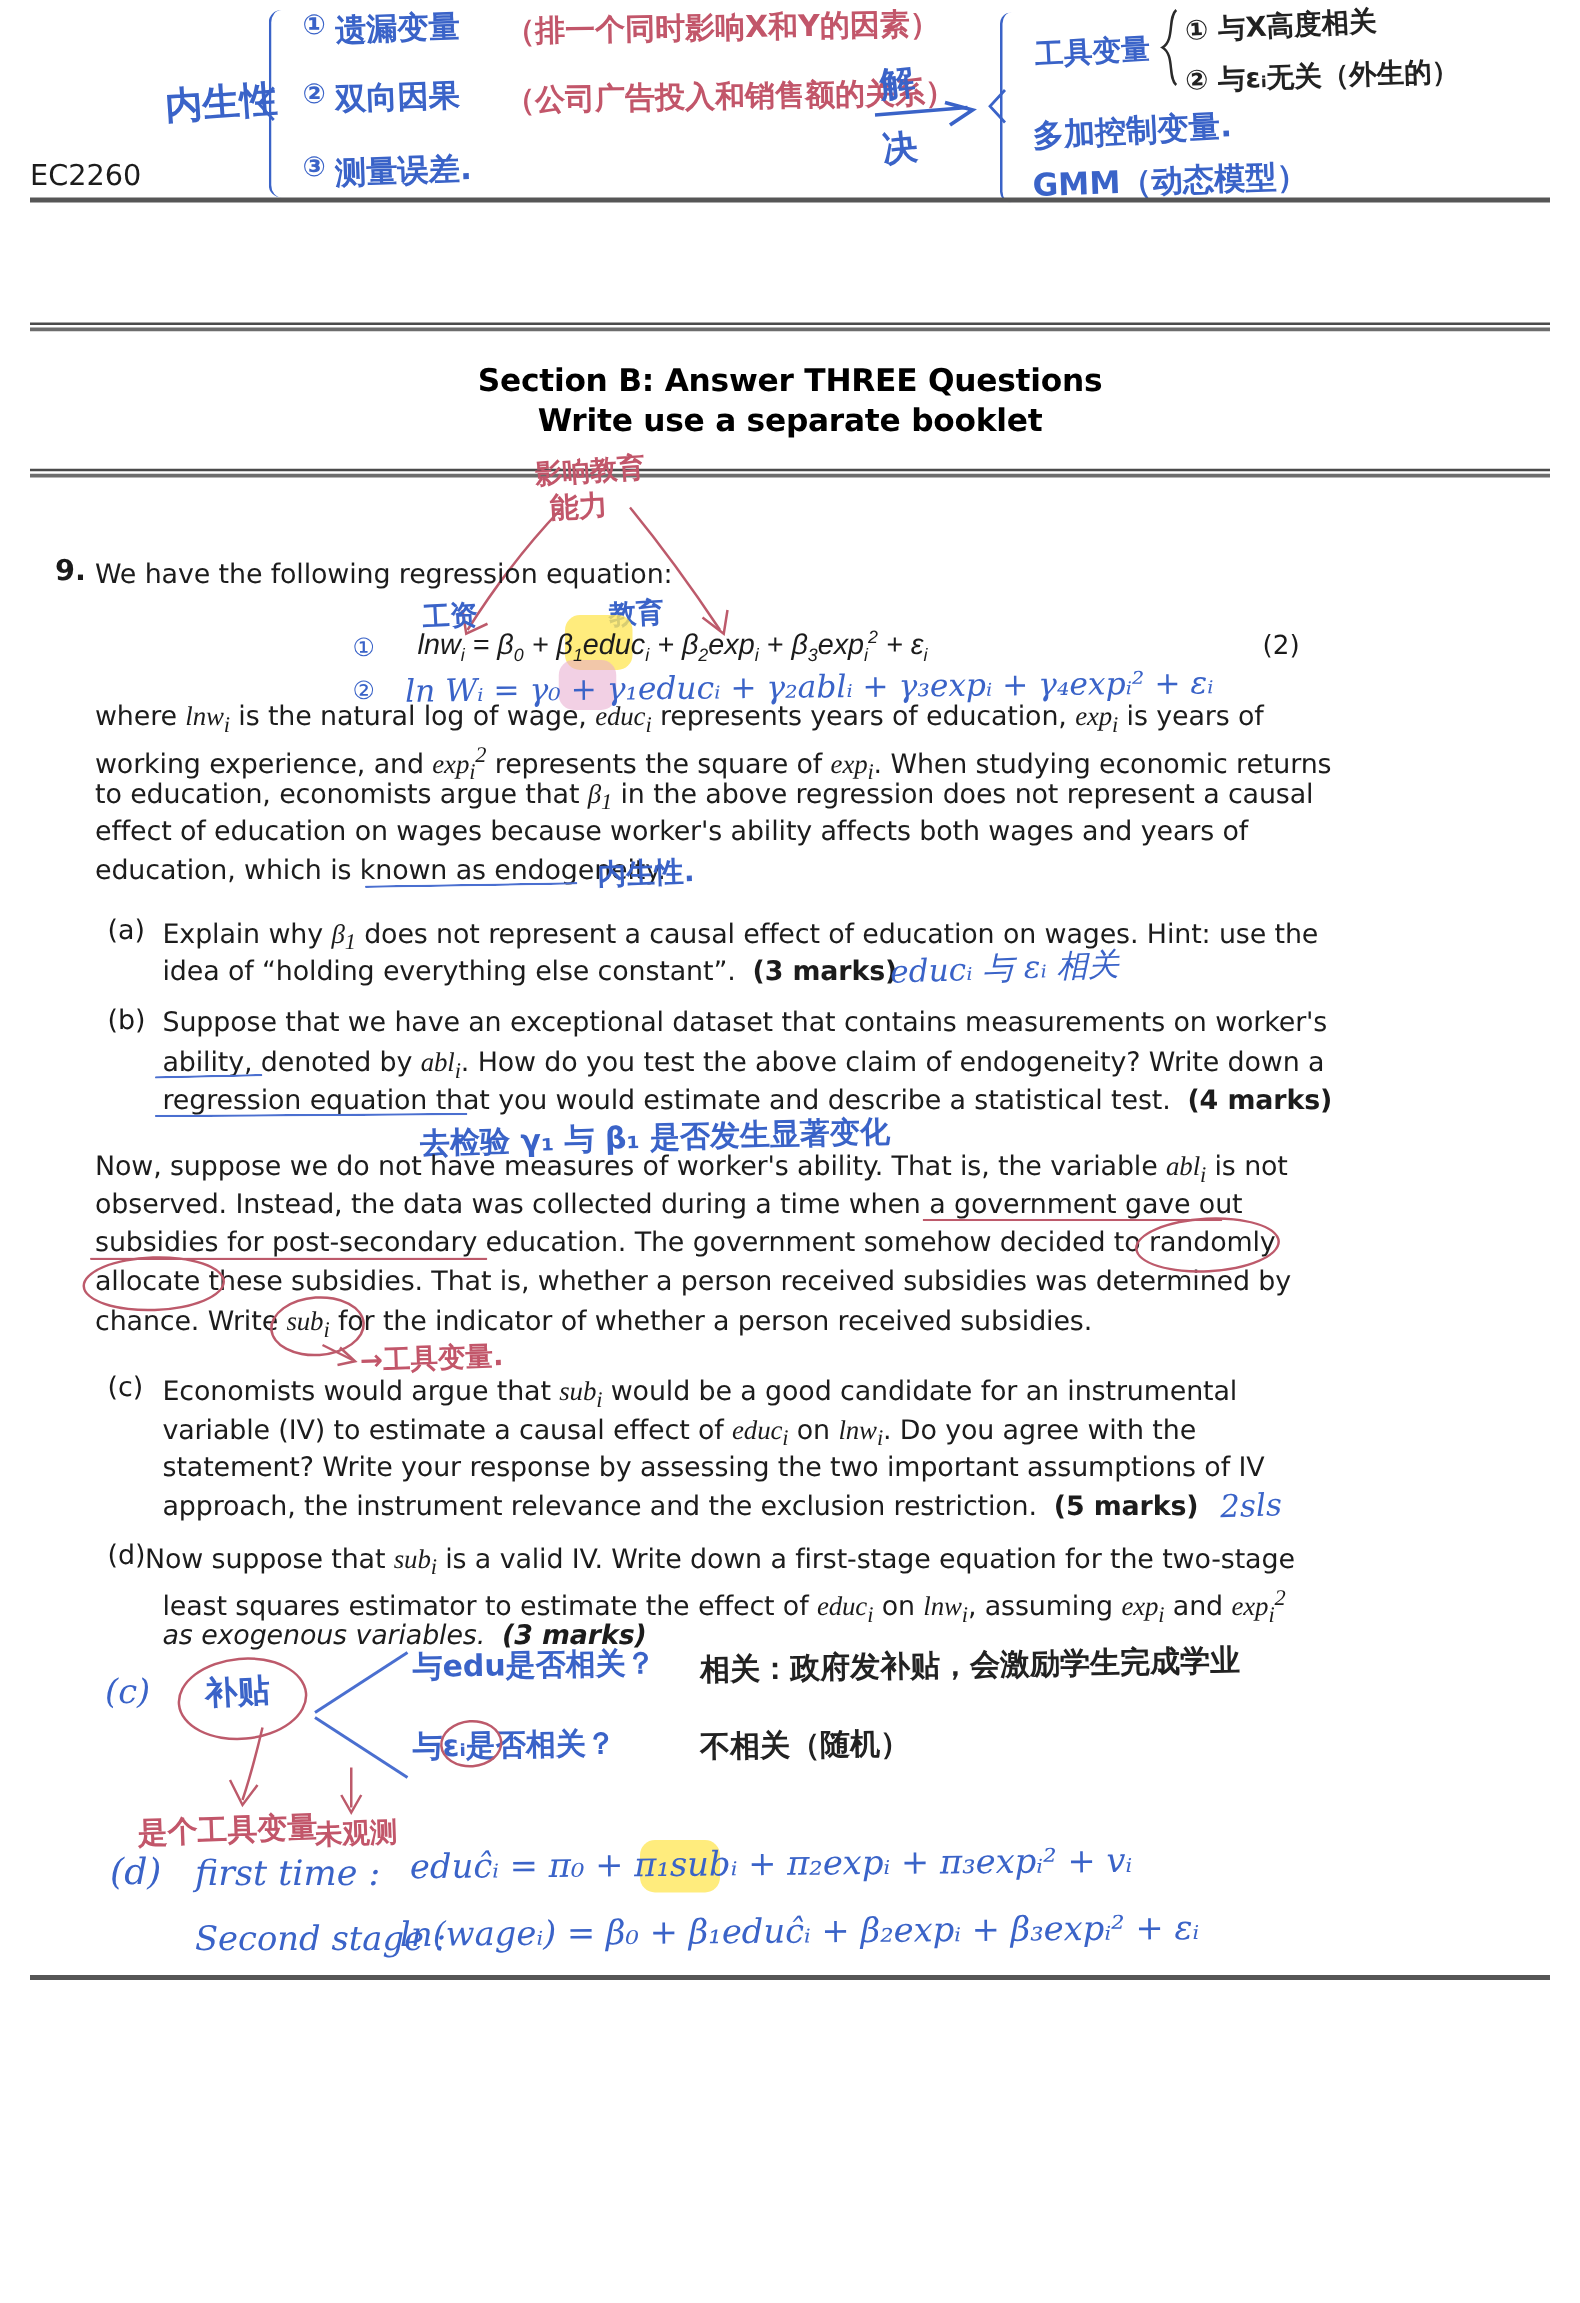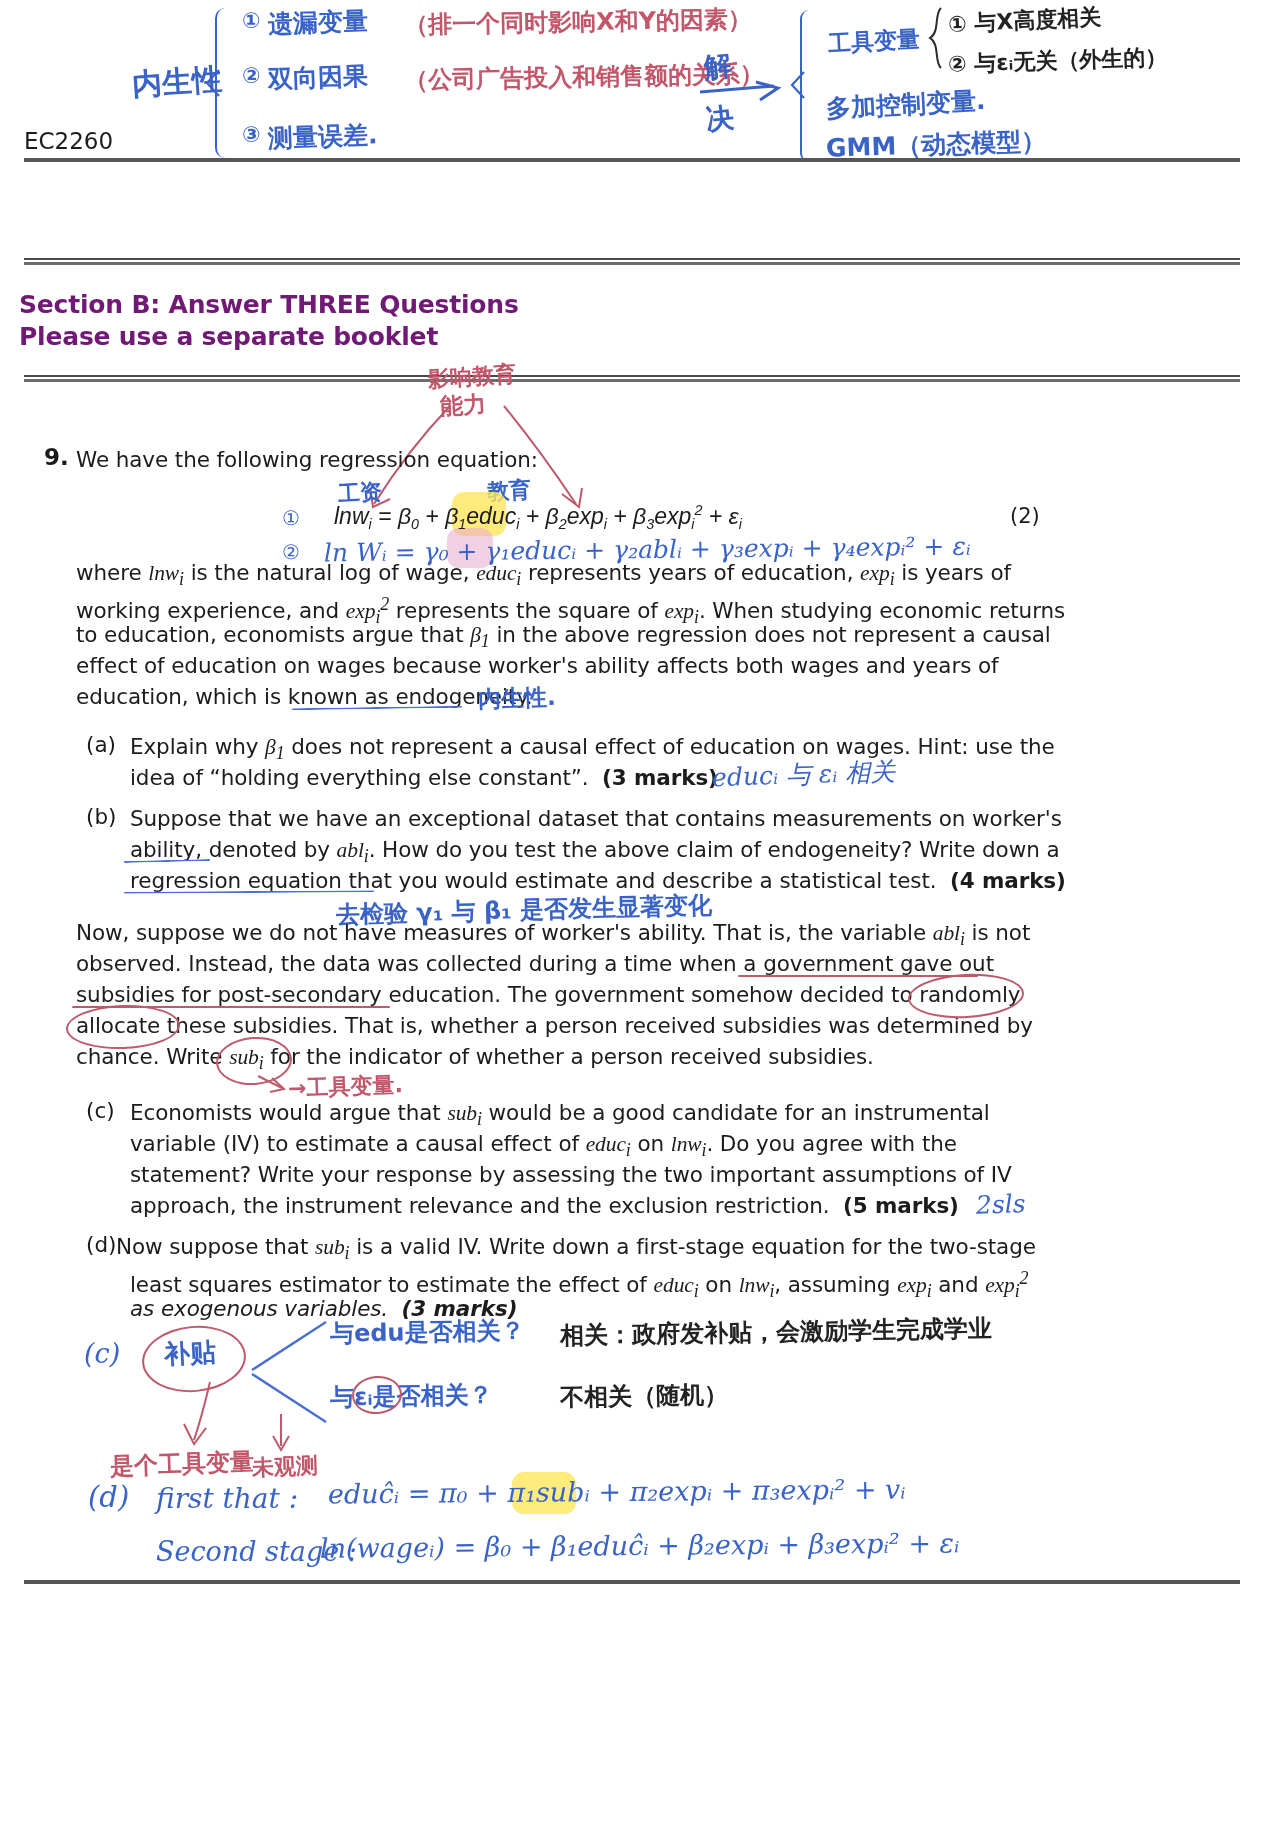--- a/index.html
+++ b/index.html
@@ -36,25 +36,24 @@
   .rule-double{position:absolute;left:24px;right:24px;height:5px;}
   .rule-double:before,.rule-double:after{
     content:"";position:absolute;left:0;right:0;height:2px;background:#4a4a4a;}
   .rule-double:before{top:0;}
   .rule-double:after{top:4px;height:3px;background:#6d6d6d;}
 
   .thick-rule{position:absolute;left:24px;right:24px;height:4px;background:#565656;}
 
   
   .section-head{
-    position:absolute;left:0;right:0;text-align:left;
+    position:absolute;left:0;right:0;text-align:center;
     font-family:"DejaVu Sans", sans-serif;
-    font-weight:700;font-size:25px;color:#701a75;
+    font-weight:700;font-size:25px;color:#000000;
     letter-spacing:-0.2px;
-    margin-left:19px;
   }
 
   
   .qnum{position:absolute;font-family:"DejaVu Sans",sans-serif;font-weight:700;font-size:23px;}
   .para{position:absolute;}
   .eqn{position:absolute;font-family:Liberation Sans, sans-serif;font-style:italic;font-size:23px;color:#1c1c1c;}
   .eqn sub{font-size:0.62em;font-style:italic;}
   .eqn sup{font-size:0.62em;}
   .eqnum{position:absolute;font-family:"DejaVu Sans",sans-serif;font-size:21px;}
   .label{position:absolute;font-family:"DejaVu Sans",sans-serif;font-size:21.5px;}
@@ -126,21 +125,21 @@
     <div class="hw hw-blue cn" style="left:826px;top:128px;font-size:25px;transform:rotate(-2deg);">GMM（动态模型）</div>
   </div>
 
   <div style="position:absolute;left:24px;top:128px;font-family:'DejaVu Sans',sans-serif;font-size:23px;color:#1c1c1c;">EC2260</div>
 
   <div class="thick-rule" style="top:158px;"></div>
 
   <div class="rule-double" style="top:258px;"></div>
 
   <div class="section-head" style="top:290px;">Section B: Answer THREE Questions</div>
-  <div class="section-head" style="top:322px;">Please use a separate booklet</div>
+  <div class="section-head" style="top:322px;">Write use a separate booklet</div>
 
   <div class="rule-double" style="top:375px;"></div>
 
   <div class="hw hw-red cn" style="left:428px;top:362px;font-size:22px;transform:rotate(-4deg);">影响教育</div>
   <div class="hw hw-red cn" style="left:440px;top:390px;font-size:23px;transform:rotate(-3deg);">能力</div>
 
   <svg class="ink" style="left:368px;top:400px;width:90px;height:112px;">
     <path d="M82 6 Q40 50 6 104" stroke="#bd5a6b" stroke-width="2" fill="none"></path>
     <path d="M2 88 L5 107 L22 99" stroke="#bd5a6b" stroke-width="2" fill="none"></path>
   </svg>
@@ -285,21 +284,21 @@
     <path d="M8 42 L18 62 L30 46" stroke="#bd5a6b" stroke-width="2" fill="none"></path>
   </svg>
   <div class="hw hw-red cn" style="left:110px;top:1448px;font-size:24px;transform:rotate(-2deg);">是个工具变量</div>
   <svg class="ink" style="left:268px;top:1414px;width:26px;height:42px;">
     <path d="M13 0 L13 32" stroke="#bd5a6b" stroke-width="2" fill="none"></path>
     <path d="M5 22 L13 36 L21 22" stroke="#bd5a6b" stroke-width="2" fill="none"></path>
   </svg>
   <div class="hw hw-red cn" style="left:252px;top:1452px;font-size:22px;transform:rotate(-2deg);">未观测</div>
 
   <div class="hw hw-blue hand" style="left:88px;top:1480px;font-size:29px;">(d)</div>
-  <div class="hw hw-blue hand" style="left:156px;top:1482px;font-size:28px;">first that :</div>
+  <div class="hw hw-blue hand" style="left:156px;top:1482px;font-size:28px;">first time :</div>
   <div class="hl" style="left:512px;top:1472px;width:64px;height:42px;"></div>
   <div class="hw hw-blue hand" style="left:328px;top:1476px;font-size:27px;z-index:2;transform:rotate(-0.5deg);">eduĉᵢ = π₀ + π₁subᵢ + π₂expᵢ + π₃expᵢ² + vᵢ</div>
 
   <div class="hw hw-blue hand" style="left:156px;top:1536px;font-size:27px;">Second stage :</div>
   <div class="hw hw-blue hand" style="left:320px;top:1530px;font-size:27px;transform:rotate(-0.5deg);">ln(wageᵢ) = β₀ + β₁eduĉᵢ + β₂expᵢ + β₃expᵢ² + εᵢ</div>
 
   <div class="thick-rule" style="top:1580px;"></div>
 
 </div>
 

